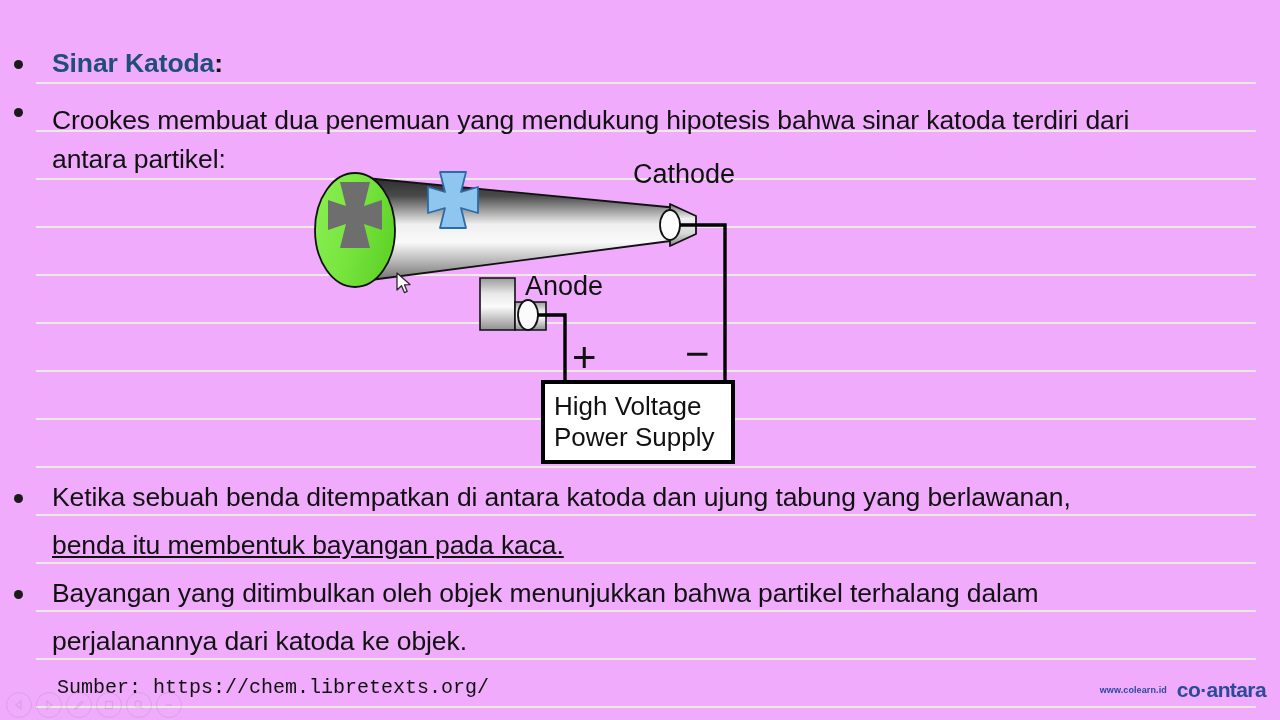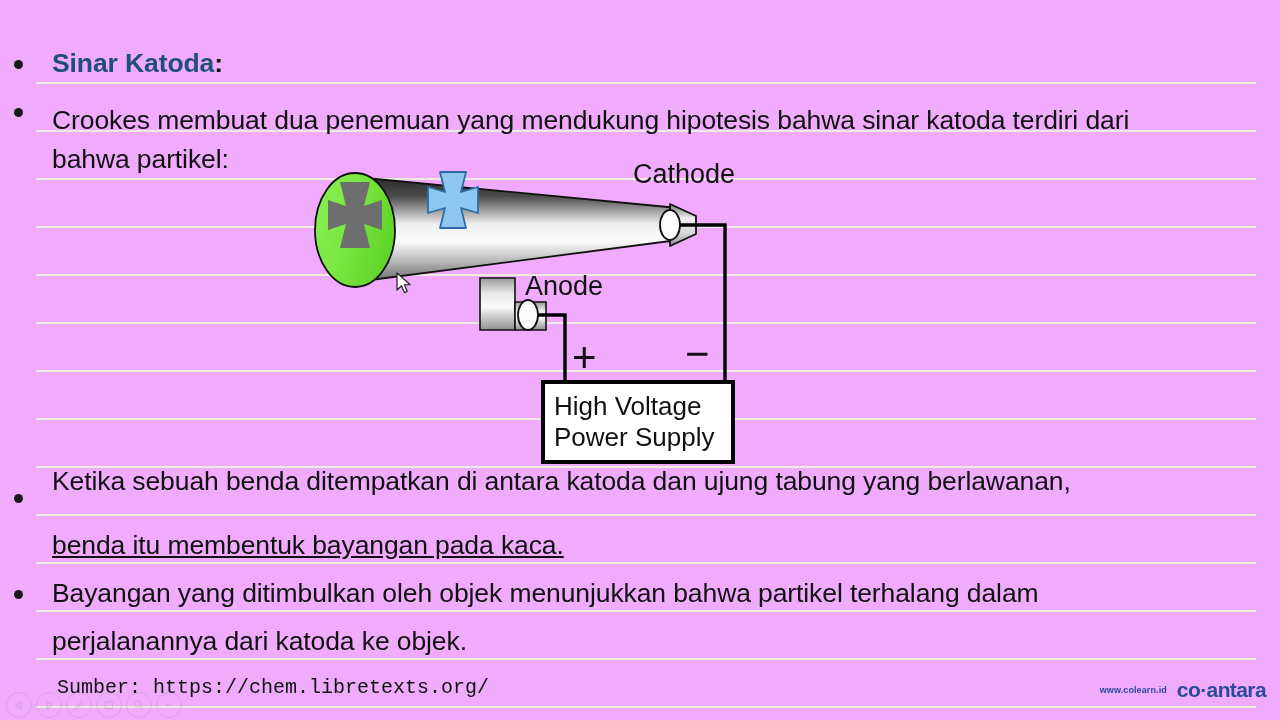--- a/index.html
+++ b/index.html
@@ -147,23 +147,23 @@
       <div class="rule" style="top: 610px;"></div>
       <div class="rule" style="top: 658px;"></div>
       <div class="rule" style="top: 706px;"></div>
     </div>
 
   <div id="text-layer">
       <div class="bullet-dot" style="top: 60px;"></div>
       <div class="line-text heading" style="top: 50px;"><span>Sinar Katoda</span><span class="colon">:</span></div>
       <div class="bullet-dot" style="top: 108px;"></div>
       <div class="line-text" style="top: 98px; margin-top: 9px;"><span>Crookes membuat dua penemuan yang mendukung hipotesis bahwa sinar katoda terdiri dari</span></div>
-      <div class="line-text" style="top: 146px;"><span>bahwa partikel:</span></div>
+      <div class="line-text" style="top: 146px;"><span>antara partikel:</span></div>
       <div class="bullet-dot" style="top: 494px;"></div>
-      <div class="line-text" style="top: 468px;"><span>Ketika sebuah benda ditempatkan di antara katoda dan ujung tabung yang berlawanan,</span></div>
+      <div class="line-text" style="top: 484px;"><span>Ketika sebuah benda ditempatkan di antara katoda dan ujung tabung yang berlawanan,</span></div>
       <div class="line-text" style="top: 532px; text-decoration: underline;"><span>benda itu membentuk bayangan pada kaca.</span></div>
       <div class="bullet-dot" style="top: 590px;"></div>
       <div class="line-text" style="top: 580px;"><span>Bayangan yang ditimbulkan oleh objek menunjukkan bahwa partikel terhalang dalam</span></div>
       <div class="line-text" style="top: 628px;"><span>perjalanannya dari katoda ke objek.</span></div>
     </div>
 
   <div class="source-text" style="top: 676px;">Sumber: https://chem.libretexts.org/</div>
 
   <div id="diagram">
     <svg width="460" height="350" viewBox="0 0 460 350" xmlns="http://www.w3.org/2000/svg">

